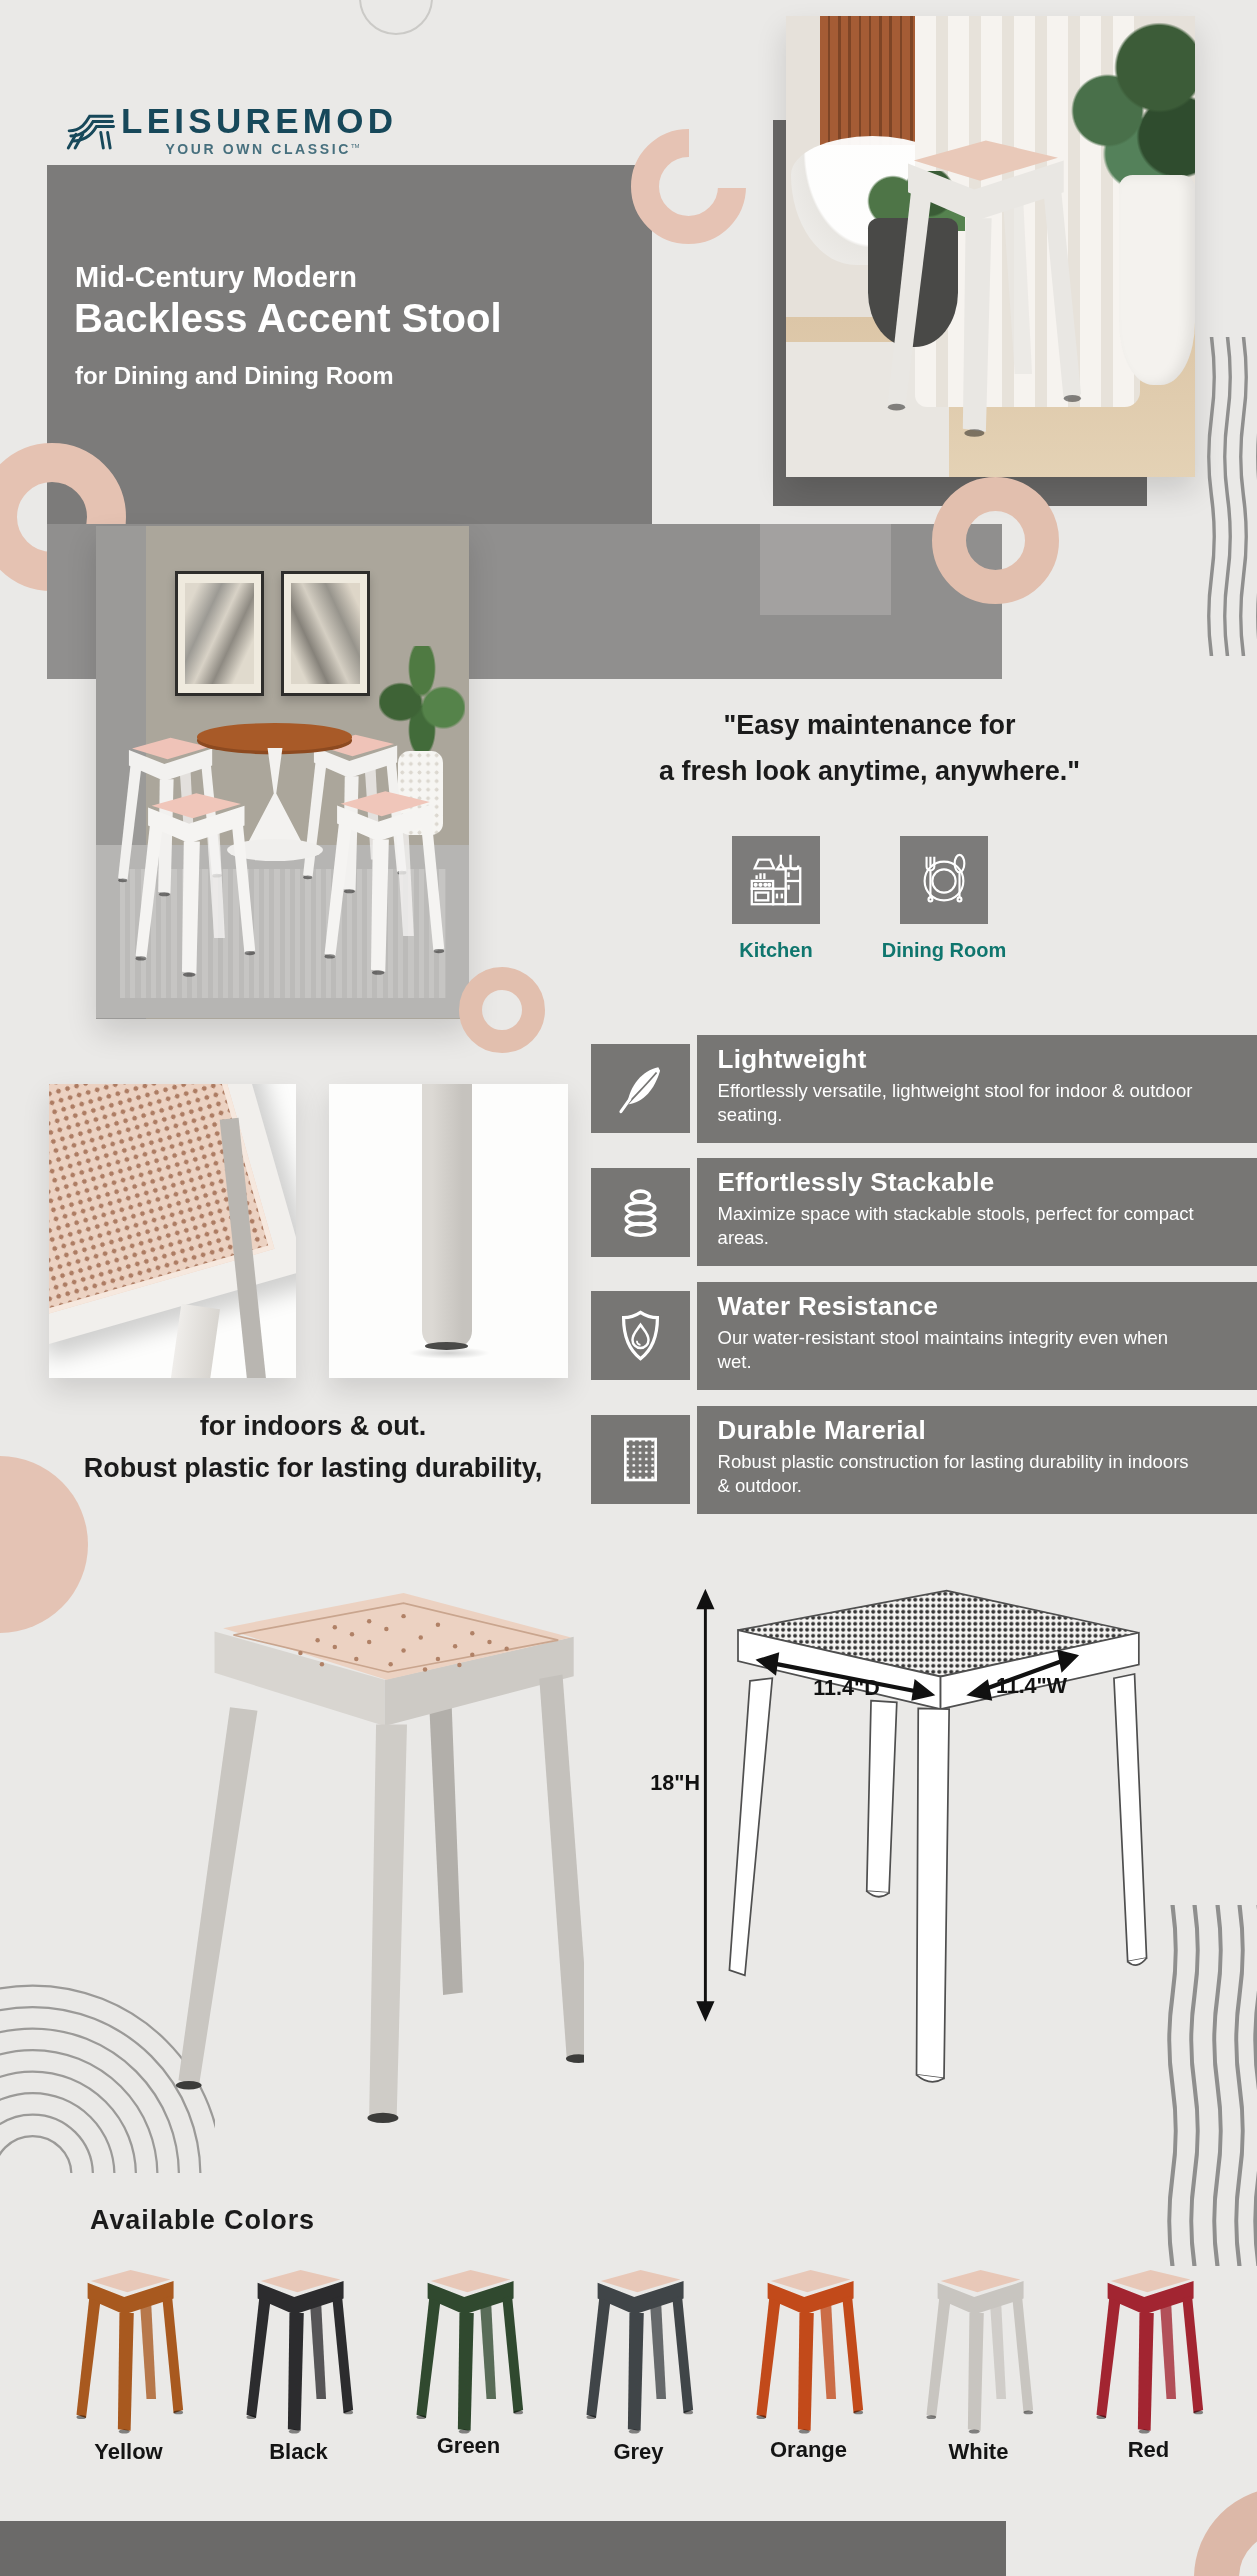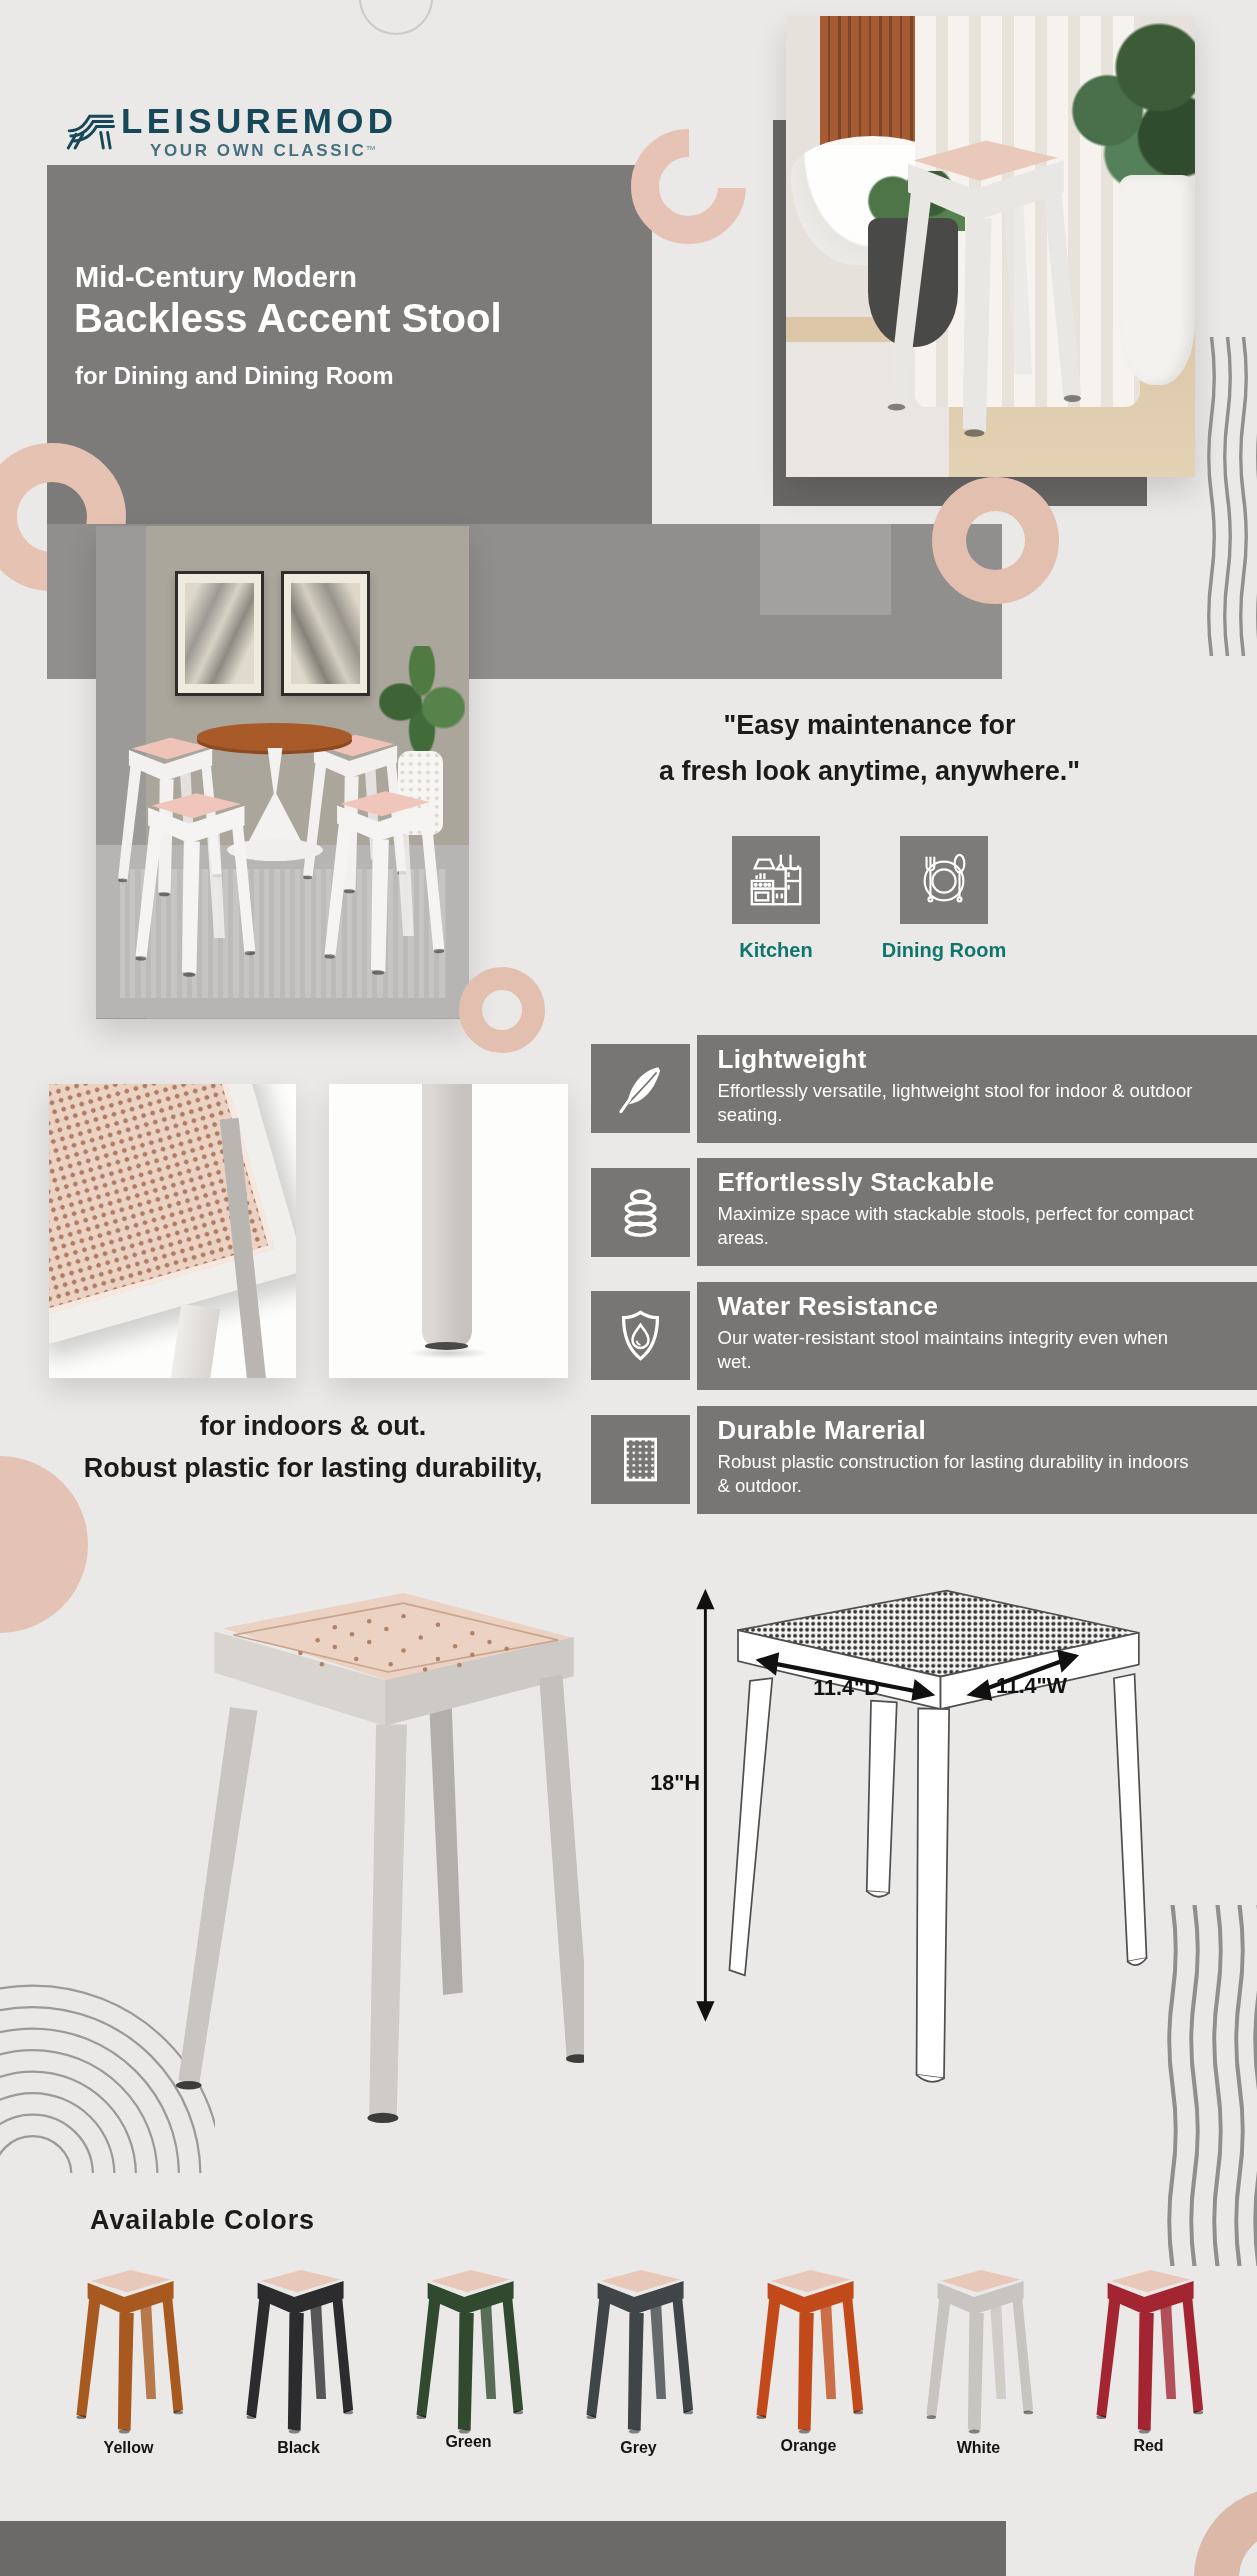--- a/index.html
+++ b/index.html
@@ -13,21 +13,21 @@
   .sq-gray{position:absolute;}
   .wtxt{color:#ffffff;}
   .ktxt{color:#1b1b1b;}
   .feature-panel{position:absolute;left:697px;width:561px;height:108px;background:#777674;color:#fff;padding:9.4px 0 0 20.6px;}
   .feature-tile{position:absolute;left:591px;width:99px;height:89px;background:#777674;display:flex;align-items:center;justify-content:center;}
   .ftitle{font-size:26px;font-weight:700;letter-spacing:0.3px;}
   .fdesc{font-size:18.5px;line-height:1.32;width:481px;margin-top:3.4px;font-weight:500;}
   .usage-tile{position:absolute;width:88px;height:88px;background:#7c7b7a;display:flex;align-items:center;justify-content:center;}
   .usage-label{position:absolute;width:172px;text-align:center;font-size:20px;font-weight:700;color:#0f766e;}
   .dimlabel{position:absolute;font-size:21.5px;font-weight:700;color:#111;}
-  .color-name{position:absolute;width:163px;text-align:center;font-size:16px;font-weight:700;color:#141414;}
+  .color-name{position:absolute;width:163px;text-align:center;font-size:22px;font-weight:700;color:#141414;}
   .squig{position:absolute;}
   .cane-pink{background-color:#ecd2c2;background-image:radial-gradient(circle,#ad7c63 2.1px,rgba(0,0,0,0) 2.7px);background-size:9.4px 9.4px;}
   .leafdot{background-color:#f6f5f2;background-image:radial-gradient(circle,#dcd8d0 1.7px,rgba(0,0,0,0) 2.2px);background-size:8.6px 8.6px;}
 </style>
 </head>
 <body>
 
 <svg width="0" height="0" style="position:absolute">
   <defs>
     <symbol id="stool" viewBox="0 0 140 240">
@@ -65,21 +65,21 @@
         <path d="M8 44 C23 44 30 34 34 27 L57 27"></path>
         <path d="M10 50 C26 50 34 40 38 33 L58 33"></path>
         <path d="M13 58 L22 42"></path>
           <path d="M5 58 L14 42"></path>
         <path d="M46 58 L43 40"></path>
           <path d="M54 58 L51 40"></path>
       </g>
     </svg>
     <div style="position:absolute;left:57px;top:5.2px;font-size:35px;font-weight:700;letter-spacing:4.3px;color:#17485a;">LEISUREMOD</div>
     <div style="position:absolute;left:57px;top:45px;width:283px;text-align:center;">
-      <span style="font-size:17px;font-weight:600;letter-spacing:2.6px;color:#47707e;">YOUR OWN CLASSIC</span><sup style="font-size:6px;color:#47707e;">TM</sup>
+      <span style="font-size:14px;font-weight:600;letter-spacing:2.6px;color:#47707e;">YOUR OWN CLASSIC</span><sup style="font-size:6px;color:#47707e;">TM</sup>
     </div>
   </div>
 
   <div class="abs" style="left:47px;top:165px;width:605px;height:359px;background:#7c7b7a;">
     <div class="wtxt" style="position:absolute;left:28px;top:96px;font-size:29px;font-weight:600;">Mid-Century Modern</div>
     <div class="wtxt" style="position:absolute;left:27px;top:131px;font-size:40px;font-weight:800;">Backless Accent Stool</div>
     <div class="wtxt" style="position:absolute;left:28px;top:197px;font-size:24px;font-weight:700;">for Dining and Dining Room</div>
   </div>
 
   <div class="donut" style="left:-22px;top:443px;width:148px;height:148px;border-width:39px;border-color:#e5c2b2;"></div>

